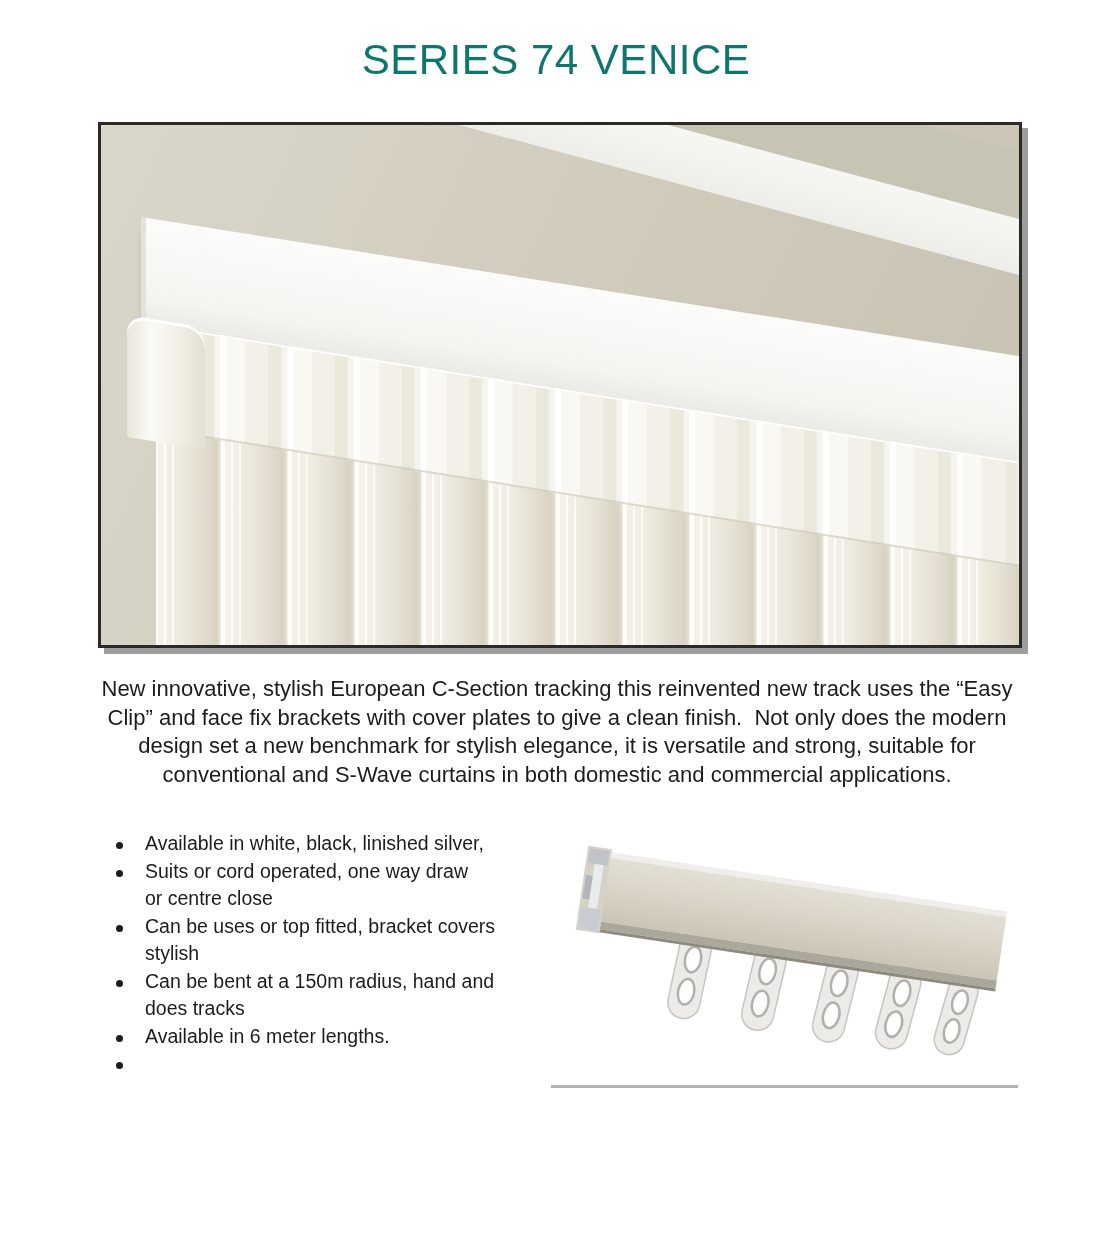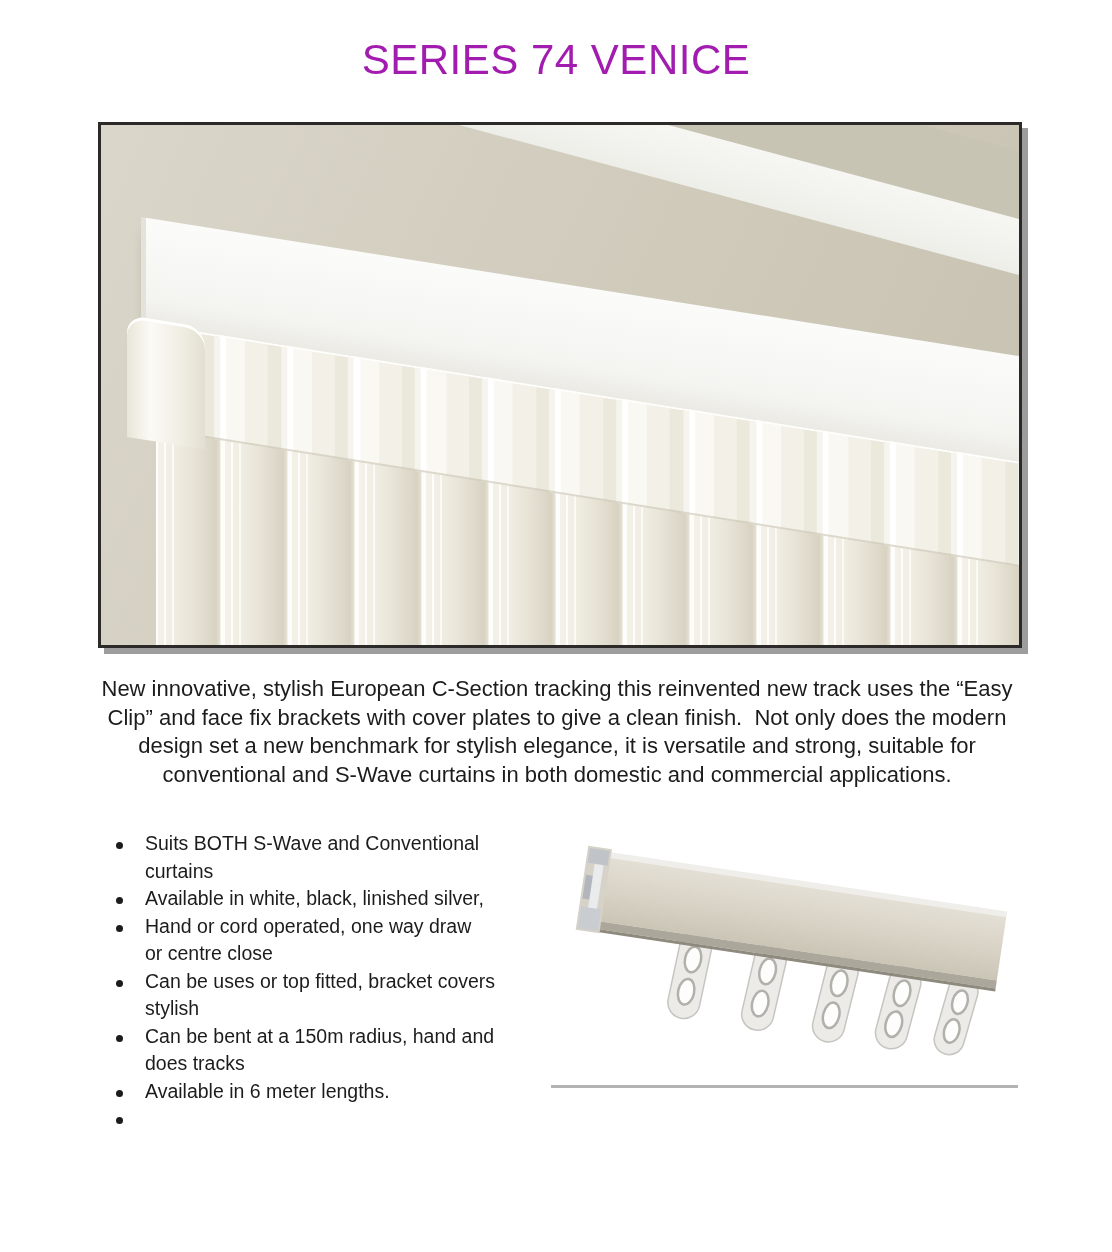--- a/index.html
+++ b/index.html
@@ -4,21 +4,21 @@
 <style>
   * { margin:0; padding:0; box-sizing:border-box; }
   html,body { background:#ffffff; }
   body {
     width:1112px; height:1252px; position:relative; overflow:hidden;
     font-family:"Liberation Sans", sans-serif; color:#1c1c1c;
   }
   .page-title {
     position:absolute; top:36px; left:0; width:1112px;
     text-align:center; font-size:42px; font-weight:400; letter-spacing:0.5px;
-    color:#a21caf;
+    color:#0f766e;
   }
   
   .photo {
     position:absolute; left:98px; top:122px; width:924px; height:526px;
     border:3px solid #2b2a28; overflow:hidden; background:#d2cdbf;
     box-shadow:6px 6px 0 0 #9d9d9d;
   }
   .photo .wall {
     position:absolute; left:0; top:0; width:918px; height:520px;
     background:linear-gradient(115deg,#dad6ca 0%,#cfcaba 55%,#c6c1b0 100%);
@@ -105,28 +105,24 @@
 
 <div class="desc">
   <div class="pl">New innovative, stylish European C-Section tracking this reinvented new track uses the “Easy</div>
   <div class="pl">Clip” and face fix brackets with cover plates to give a clean finish.  Not only does the modern</div>
   <div class="pl">design set a new benchmark for stylish elegance, it is versatile and strong, suitable for</div>
   <div class="pl">conventional and S-Wave curtains in both domestic and commercial applications.</div>
 </div>
 
 <ul class="bullets">
   <li>
-    <div class="bl">Suits BOTH S-Wave and Conventional</div>
-    <div class="bl">curtains</div>
-  </li>
-  <li>
     <div class="bl">Available in white, black, linished silver,</div>
   </li>
   <li>
-    <div class="bl">Hand or cord operated, one way draw</div>
+    <div class="bl">Suits or cord operated, one way draw</div>
     <div class="bl">or centre close</div>
   </li>
   <li>
     <div class="bl">Can be uses or top fitted, bracket covers</div>
     <div class="bl">stylish</div>
   </li>
   <li>
     <div class="bl">Can be bent at a 150m radius, hand and</div>
     <div class="bl">does tracks</div>
   </li>

